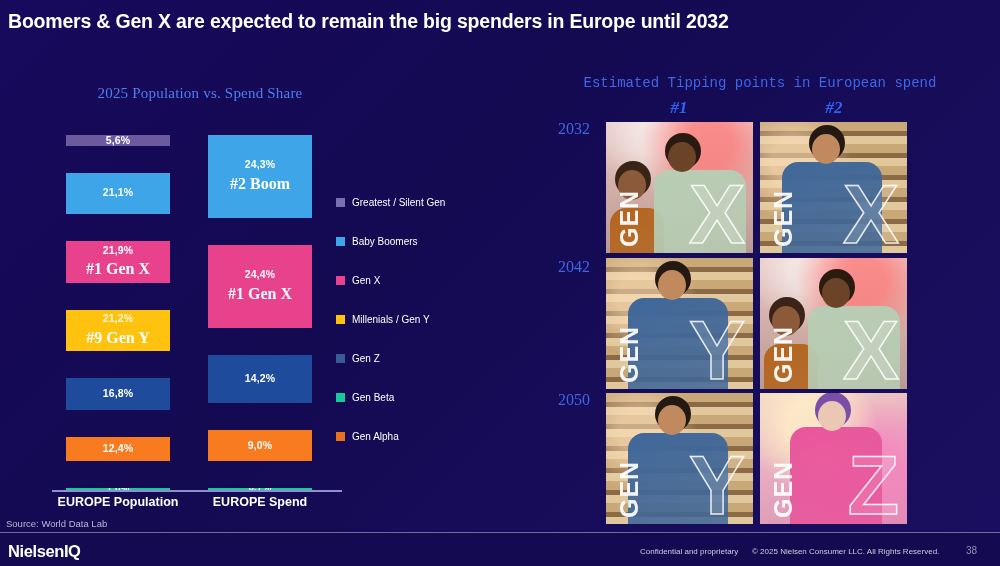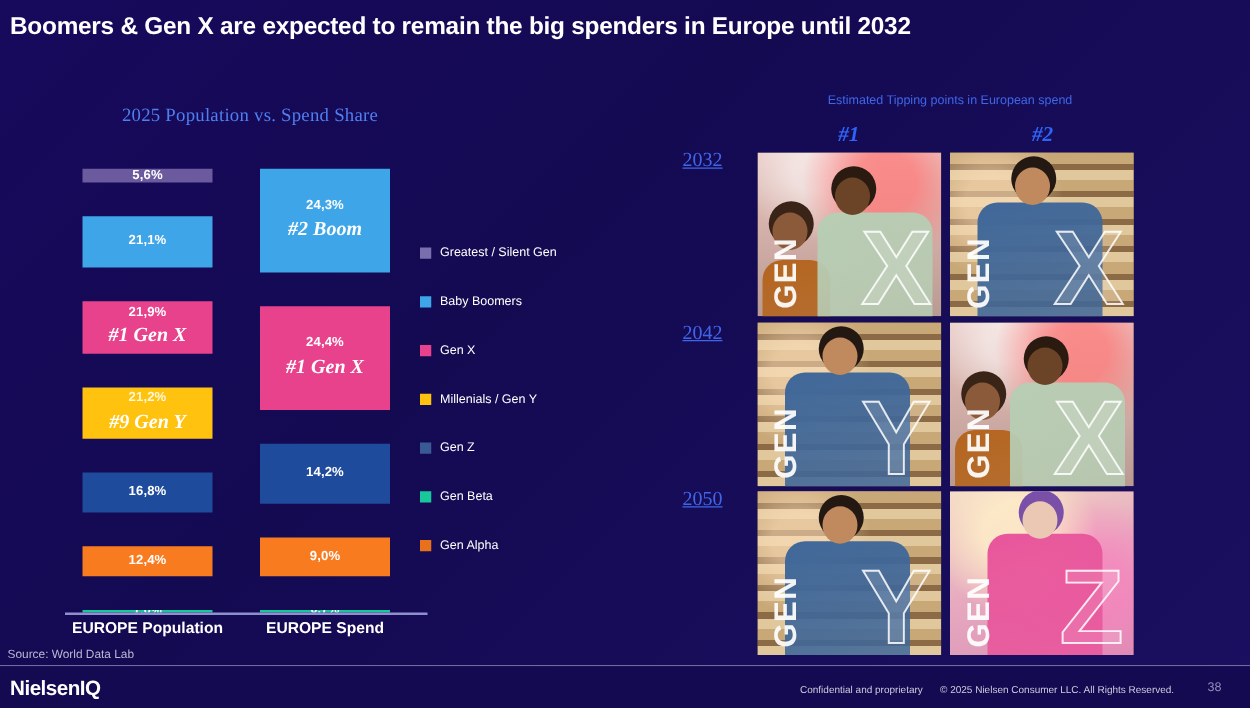--- a/index.html
+++ b/index.html
@@ -47,21 +47,21 @@
     display: flex; flex-direction: column;
     align-items: center; justify-content: center;
     overflow: hidden;
   }
   .seg .pct {
     font-size: 10.5px; font-weight: bold; line-height: 1.1;
     letter-spacing: 0.1px;
   }
   .seg .rank {
     font-family: "Liberation Serif", serif;
-    font-style: italic; font-weight: bold;
+    font-weight: bold;
     font-size: 16px; line-height: 1.15; margin-top: 4px;
     white-space: nowrap;
     text-align: center;
   }
   .seg.tiny .pct { font-size: 10px; position: relative; top: -1px; }
 
   .axis-line {
     position: absolute; left: 52px; top: 490px;
     width: 290px; height: 2px; background: #8f8fd0;
   }
@@ -114,36 +114,36 @@
   }
   .foot-page {
     position: absolute; left: 966px; top: 545px;
     font-size: 10px; color: #8e8eb8;
   }
 
   
   .right-title {
     position: absolute; left: 560px; top: 75px; width: 400px;
     text-align: center;
-    font-family: Liberation Sans, sans-serif;
-    font-size: 10px; color: #3f66e8;
+    font-family: Liberation Mono, monospace;
+    font-size: 14px; color: #3f66e8;
   }
   .col-head {
     position: absolute; top: 98px;
     font-family: "Liberation Serif", serif;
     font-style: italic; font-weight: bold;
     font-size: 17px; color: #2f63f5; text-align: center; width: 80px;
   }
   .col-head.c1 { left: 639px; }
   .col-head.c2 { left: 794px; }
 
   .year {
     position: absolute; left: 546px; width: 56px;
     font-family: "Liberation Serif", serif;
-    font-size: 16px; color: #3f66e8; text-align: left; text-decoration: underline;
+    font-size: 16px; color: #3f66e8; text-align: center;
   }
   .year.y1 { top: 120px; }
   .year.y2 { top: 258px; }
   .year.y3 { top: 391px; }
 
   .tile {
     position: absolute; width: 147px; height: 131px;
     overflow: hidden; background: #2b2540;
   }
 

